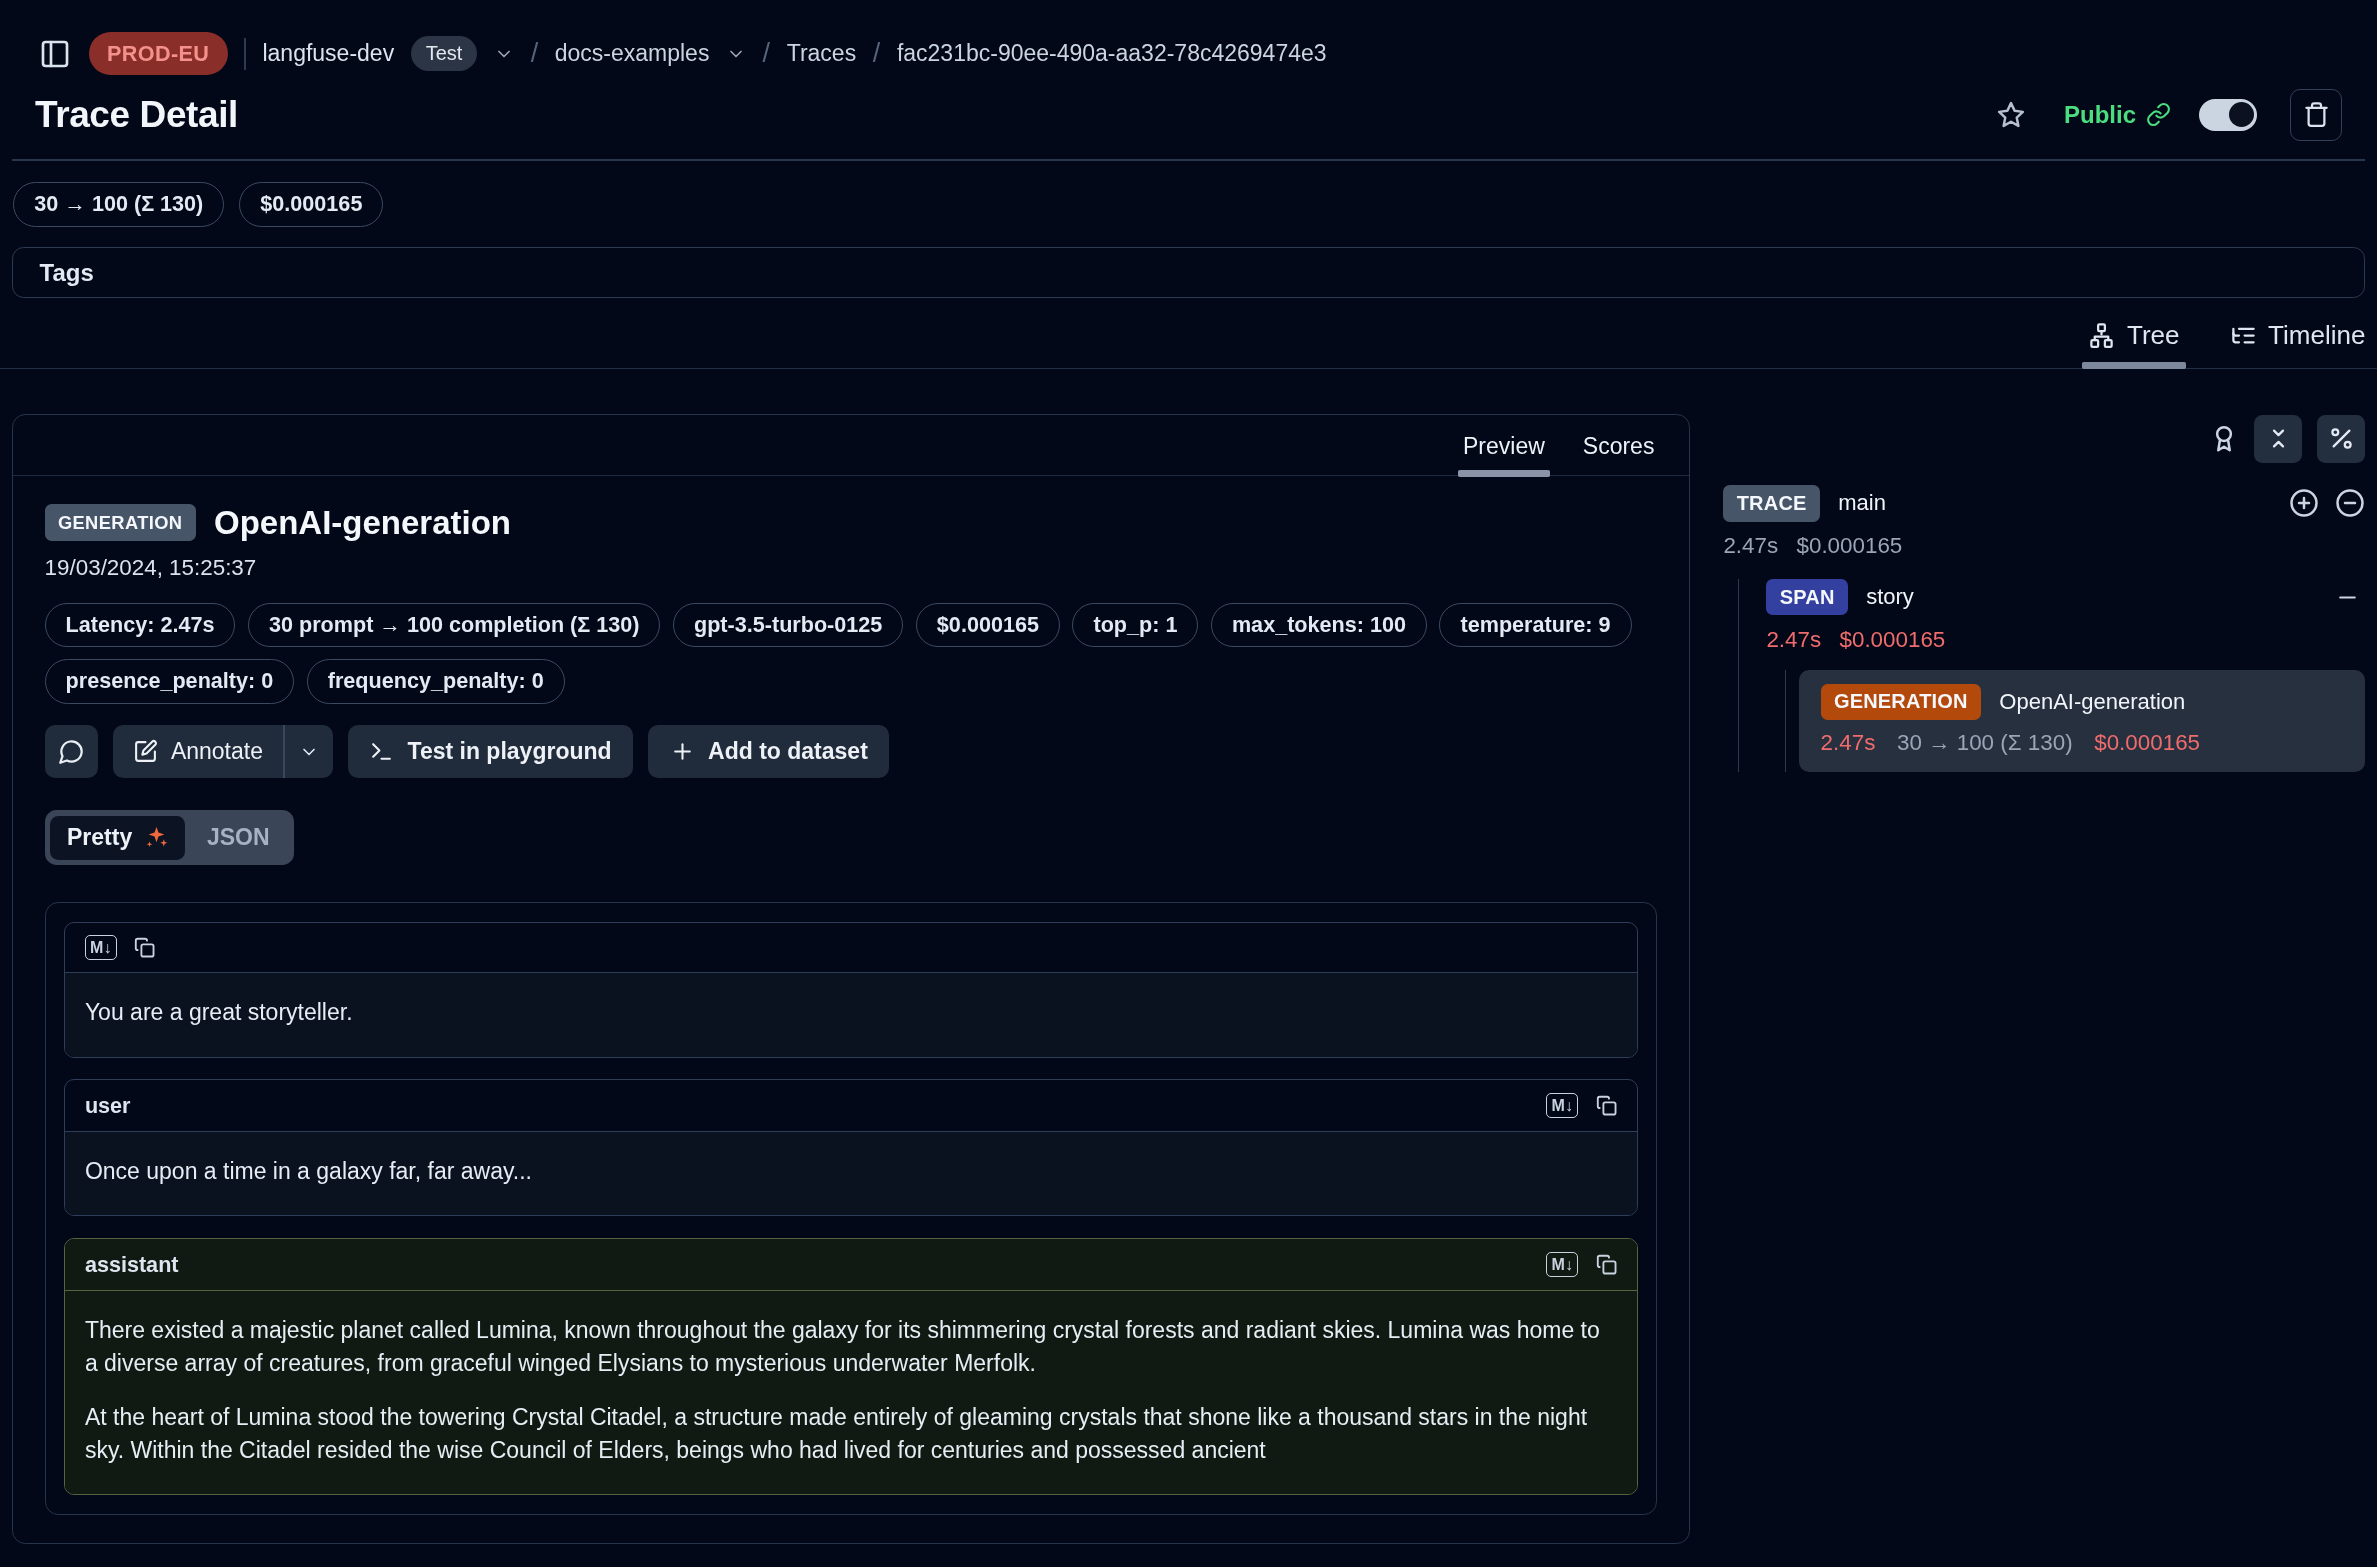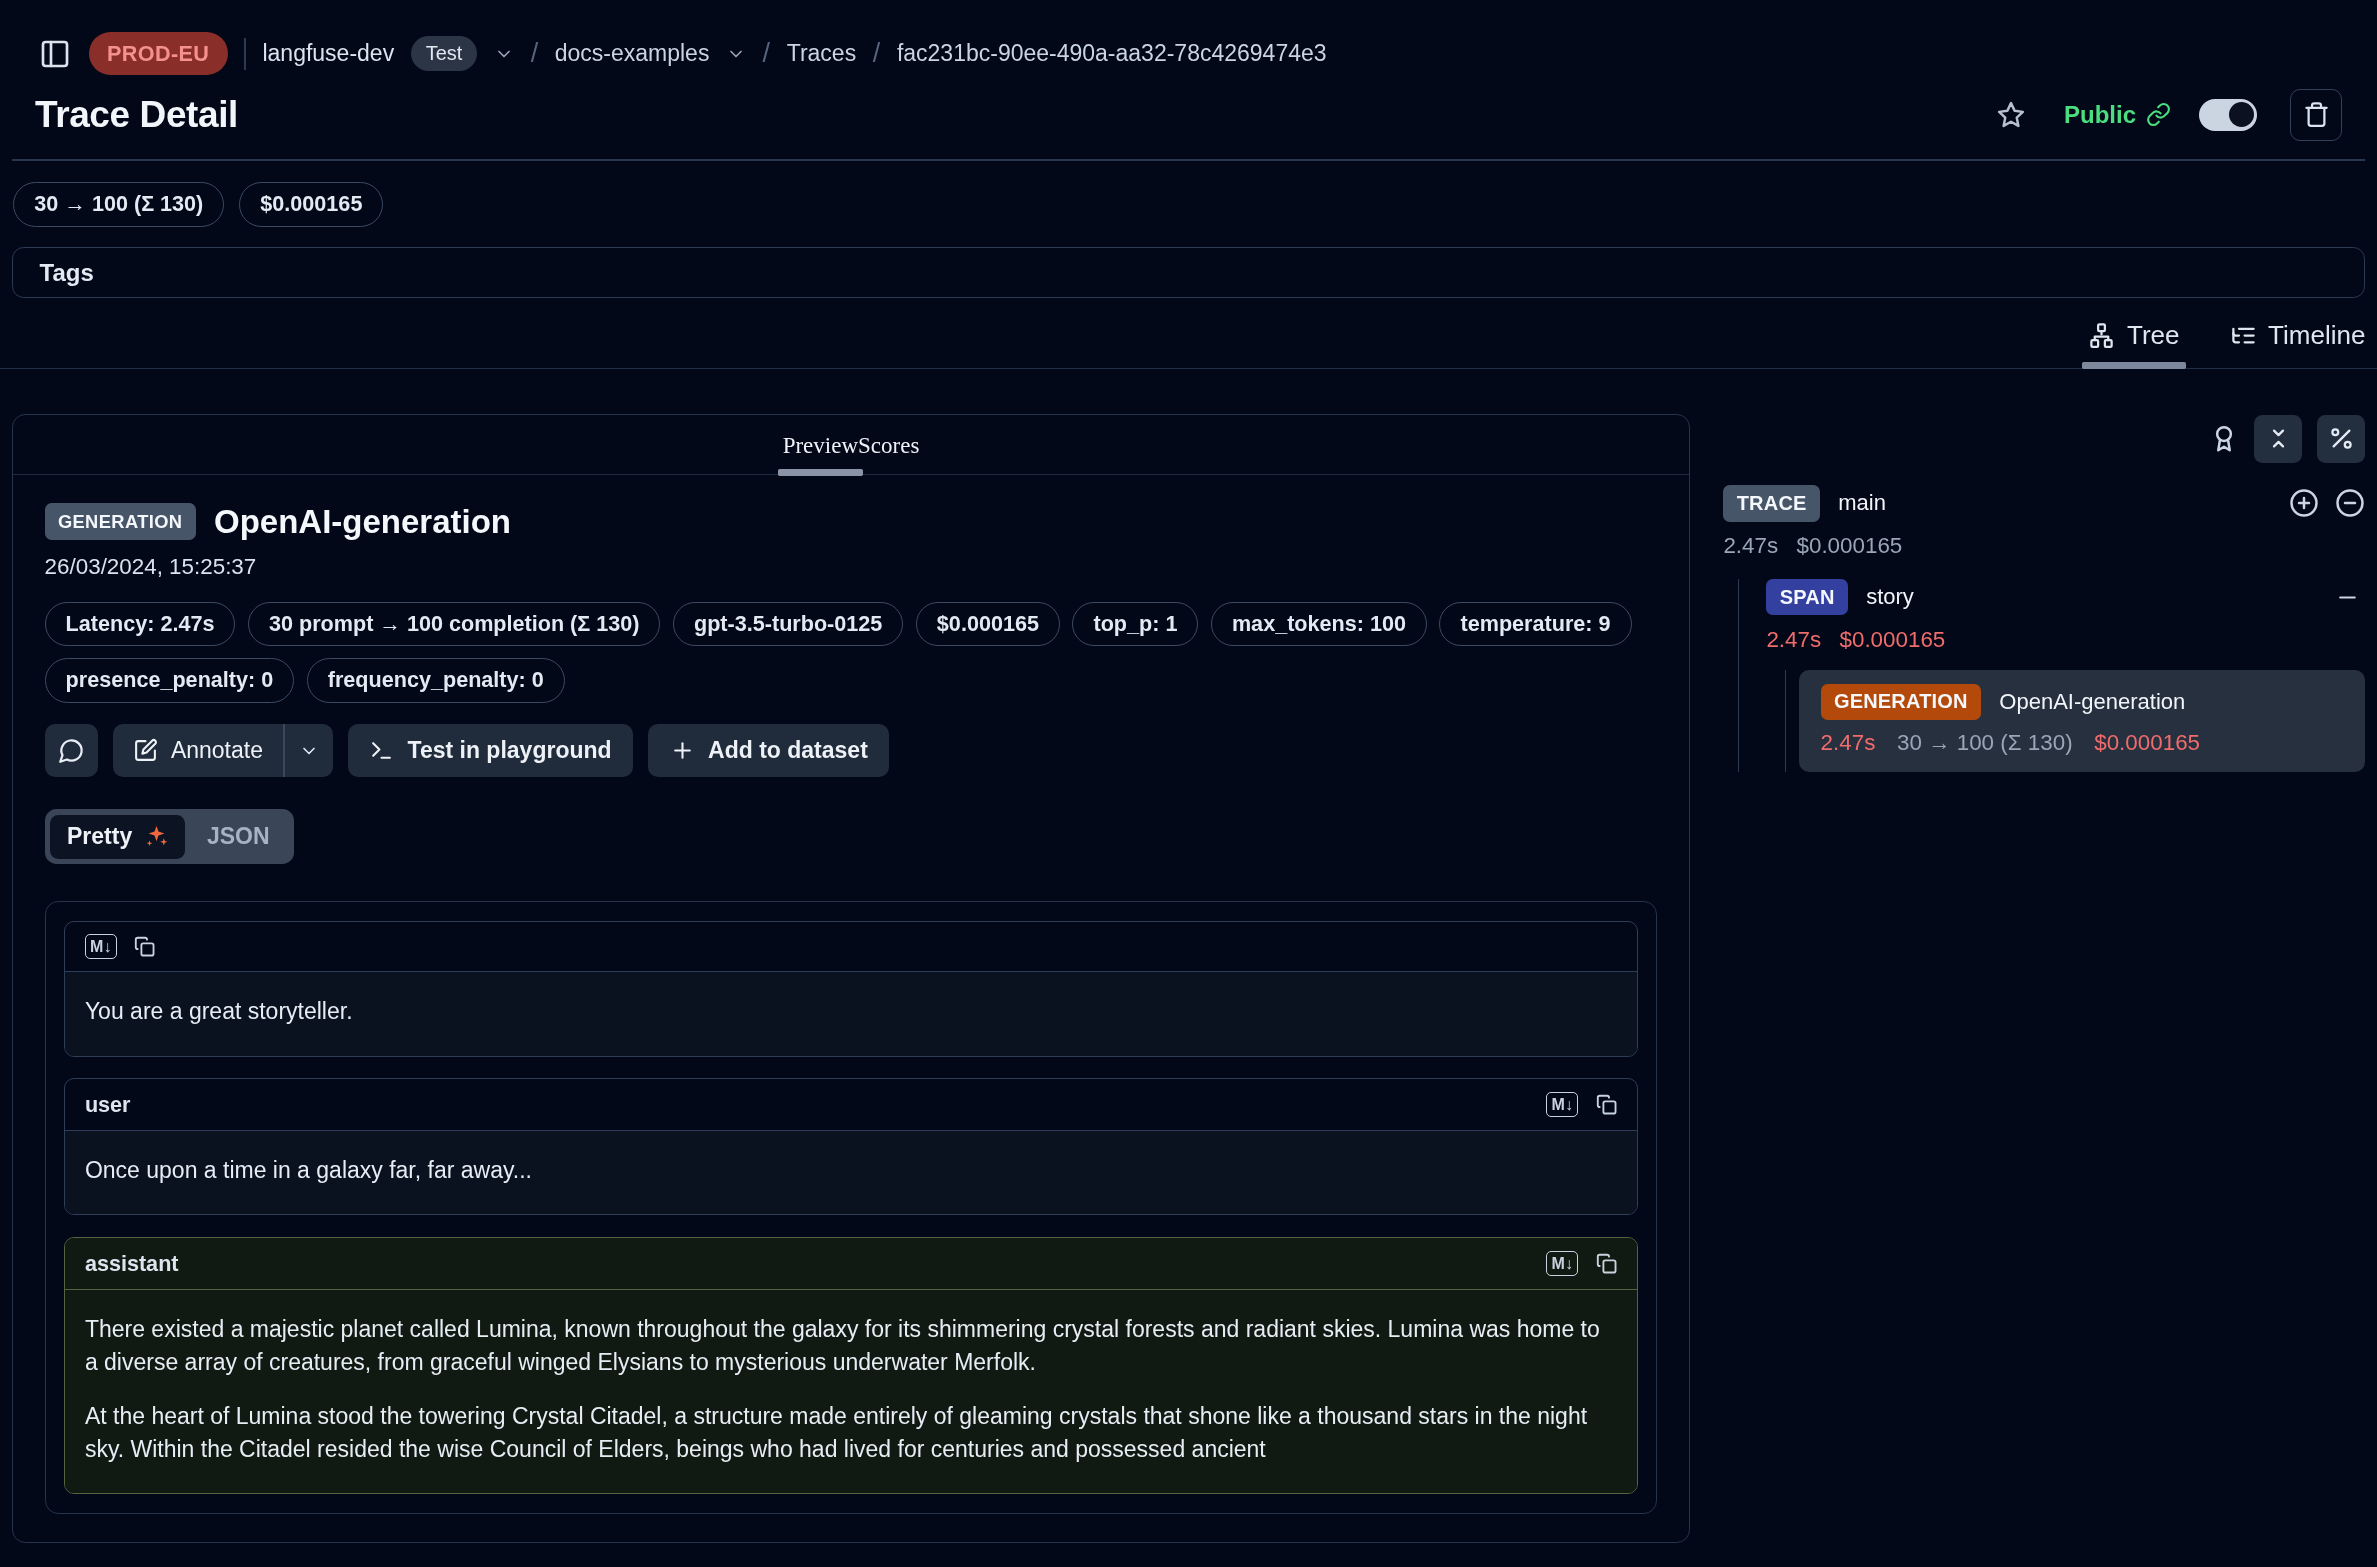--- a/index.html
+++ b/index.html
@@ -46,21 +46,21 @@
 
   
   .viewtabs-row { margin-top:21.6px; padding:0 11.6px; border-bottom:1.7px solid #223047; display:flex; justify-content:flex-end; gap:50px; }
   .view-tab { position:relative; display:flex; align-items:center; gap:11.6px; font-size:26px; color:#dfe6f0; padding-bottom:16.6px; cursor:pointer; }
   .view-tab.active::after { content:""; position:absolute; left:-6.7px; right:-6.7px; bottom:-1.7px; height:7.5px; background:#7e889c; border-radius:1.7px; }
 
   
   .content { display:flex; align-items:flex-start; gap:33px; margin:45px 11.6px 0; }
 
   .main-card { flex:1; border:1.7px solid #26344d; border-radius:13.3px; }
-  .card-tabs { display:flex; justify-content:center; padding:18.3px 35px 0; border-bottom:1.7px solid #1d2a3f;font-family:Liberation Serif, serif; }
+  .card-tabs { display:flex; justify-content:flex-end; gap:38px; padding:18.3px 35px 0; border-bottom:1.7px solid #1d2a3f; }
   .card-tab { position:relative; font-size:23px; font-weight:500; color:#eef2f8; padding-bottom:15px; cursor:pointer; }
   .card-tab.active::after { content:""; position:absolute; left:-5px; right:-5px; bottom:-1.7px; height:6.7px; background:#8b93a8; border-radius:1.7px; }
 
   .card-body { padding:28px 32px 28px; }
   .obs-header { display:flex; align-items:center; gap:18.3px; }
   .type-badge { background:var(--type_badge,#475569); color:#f4f7fb; font-size:18.3px; font-weight:700; letter-spacing:0.4px; padding:7.5px 13.3px; border-radius:6.7px; }
   .obs-name { font-size:33px; font-weight:700; color:#f4f7fb; }
   .obs-ts { margin-top:13.3px; font-size:22.4px; color:#dbe3ee; }
 
   .meta-pills { display:flex; flex-wrap:wrap; gap:11.6px 12.5px; margin-top:21.6px; max-width:1629px; }
@@ -215,21 +215,21 @@
   <div class="main-card">
     <div class="card-tabs">
       <span class="card-tab active">Preview</span>
       <span class="card-tab">Scores</span>
     </div>
     <div class="card-body">
       <div class="obs-header">
         <span class="type-badge">GENERATION</span>
         <span class="obs-name">OpenAI-generation</span>
       </div>
-      <div class="obs-ts">26/03/2024, 15:25:37</div>
+      <div class="obs-ts">19/03/2024, 15:25:37</div>
 
       <div class="meta-pills">
         <span class="pill">Latency: 2.47s</span>
         <span class="pill">30 prompt → 100 completion (Σ 130)</span>
         <span class="pill">gpt-3.5-turbo-0125</span>
         <span class="pill">$0.000165</span>
         <span class="pill">top_p: 1</span>
         <span class="pill">max_tokens: 100</span>
         <span class="pill">temperature: 9</span>
         <span class="pill">presence_penalty: 0</span>

